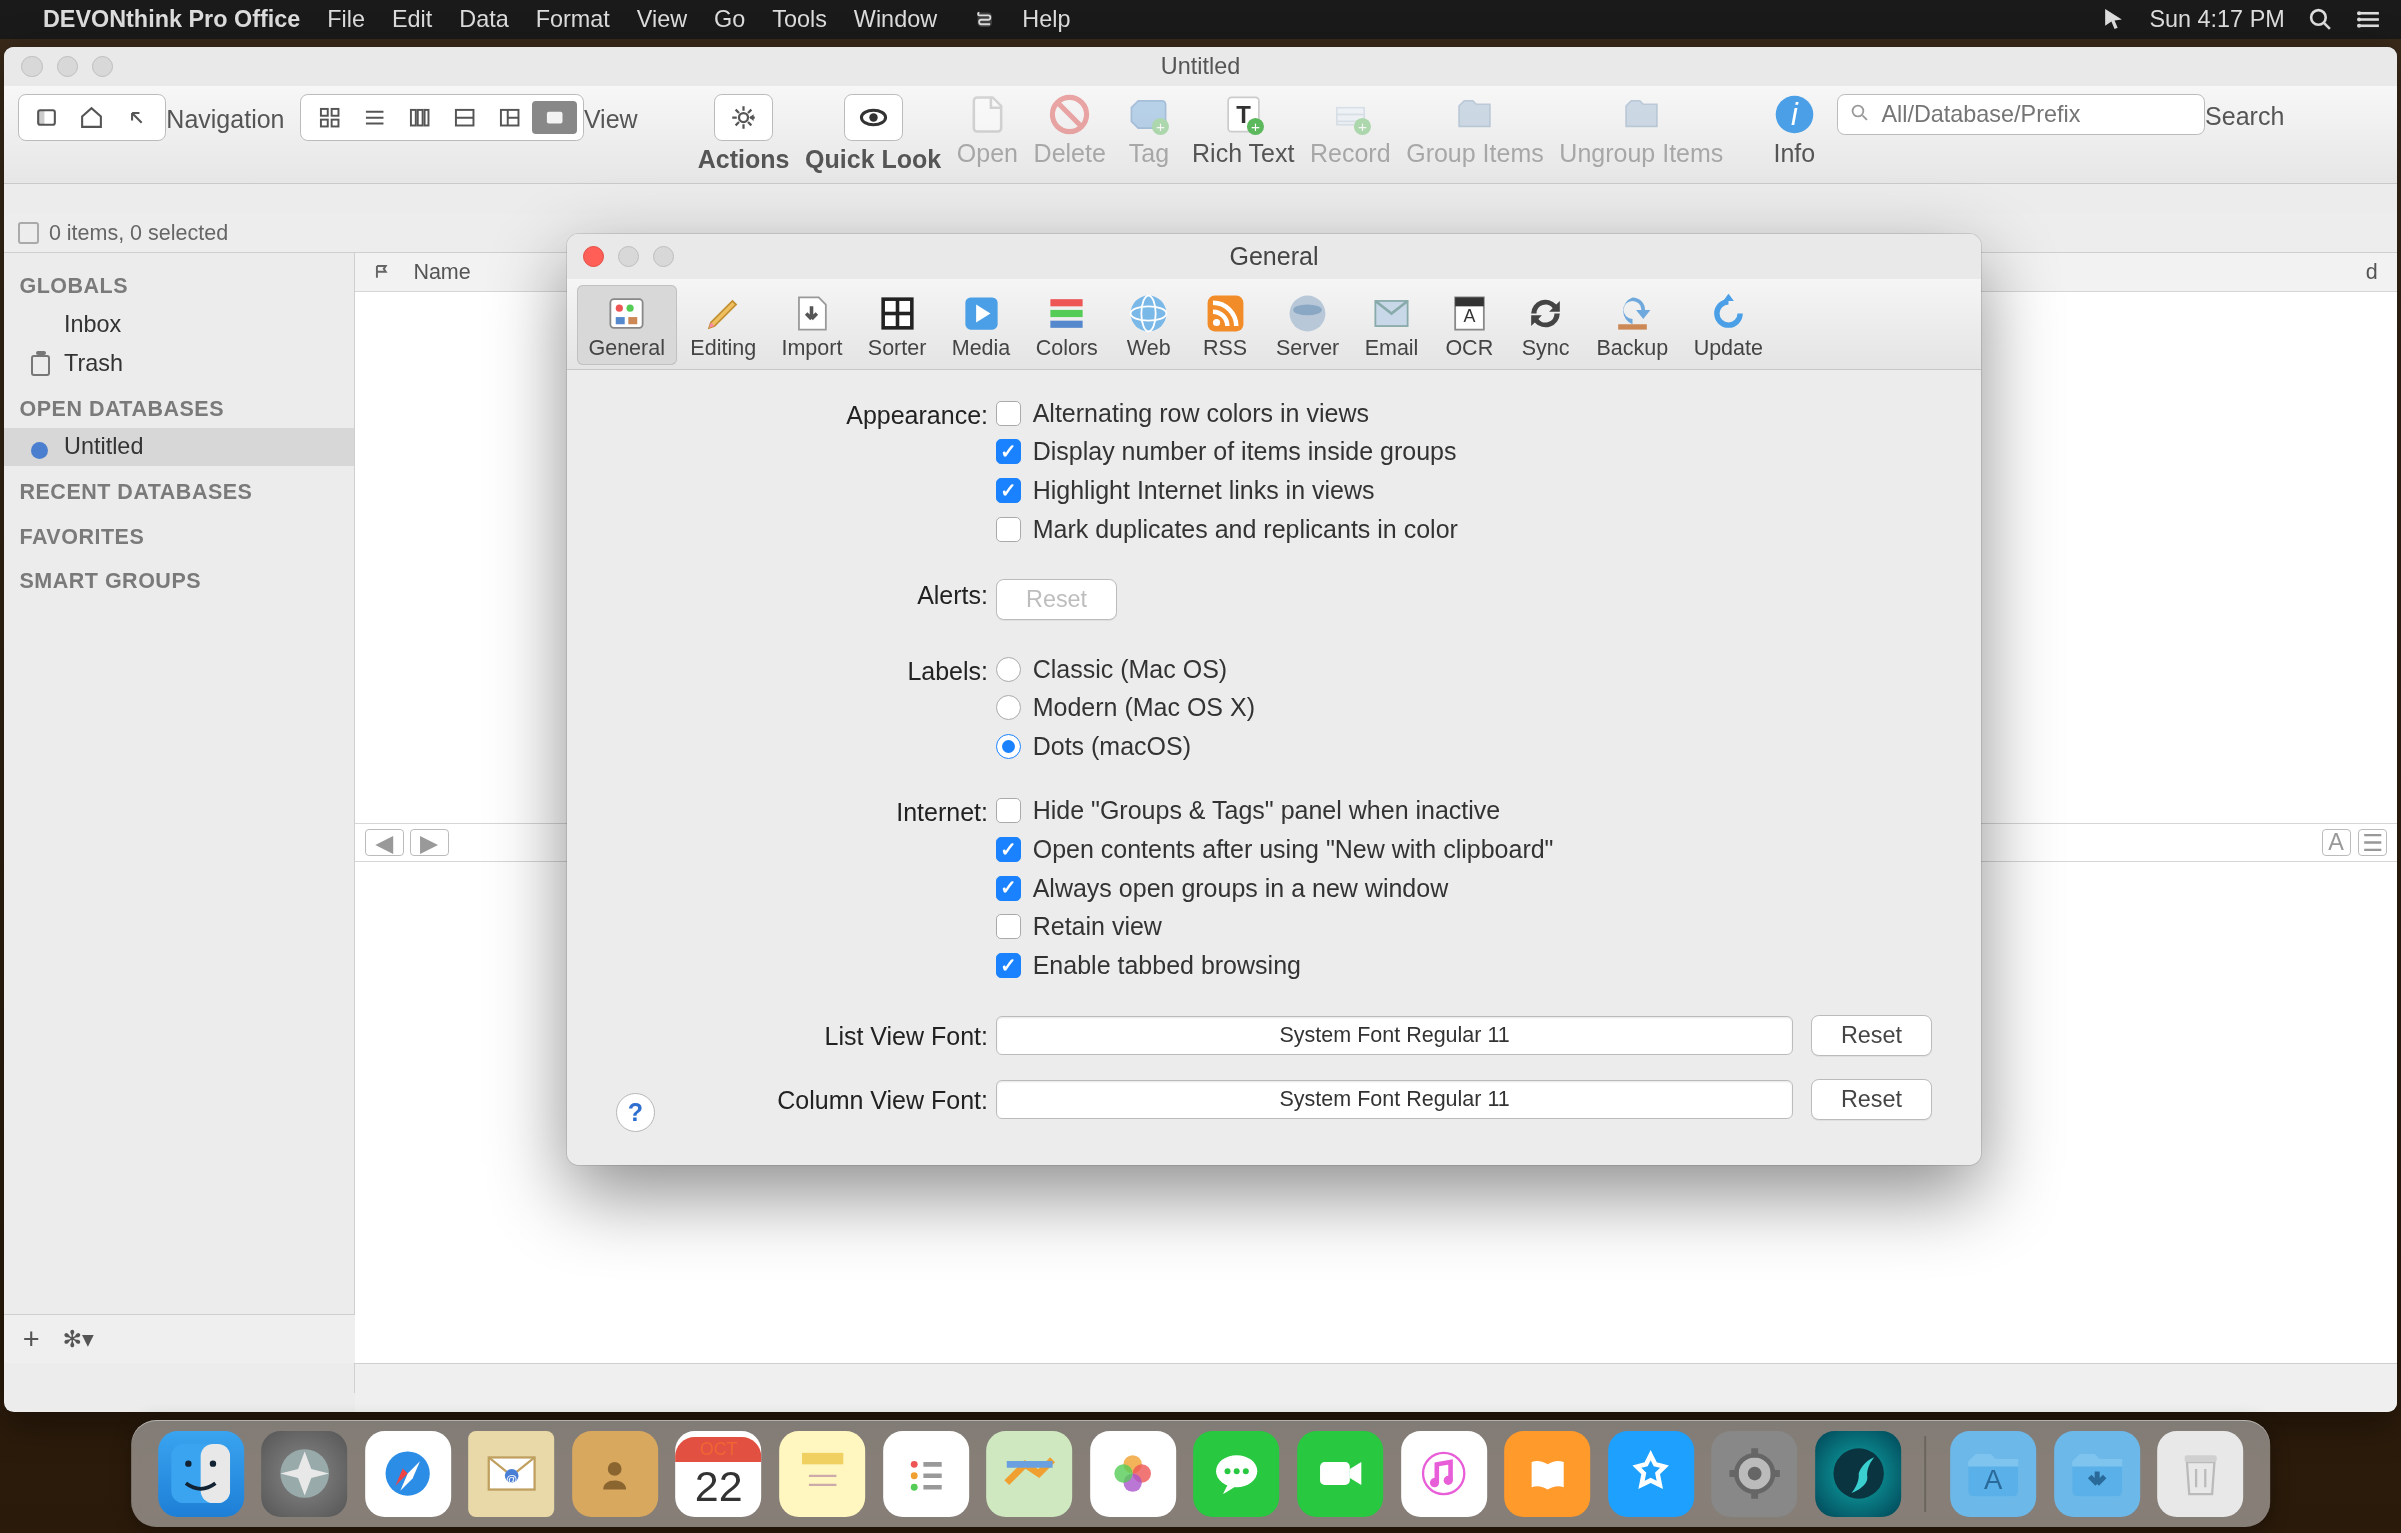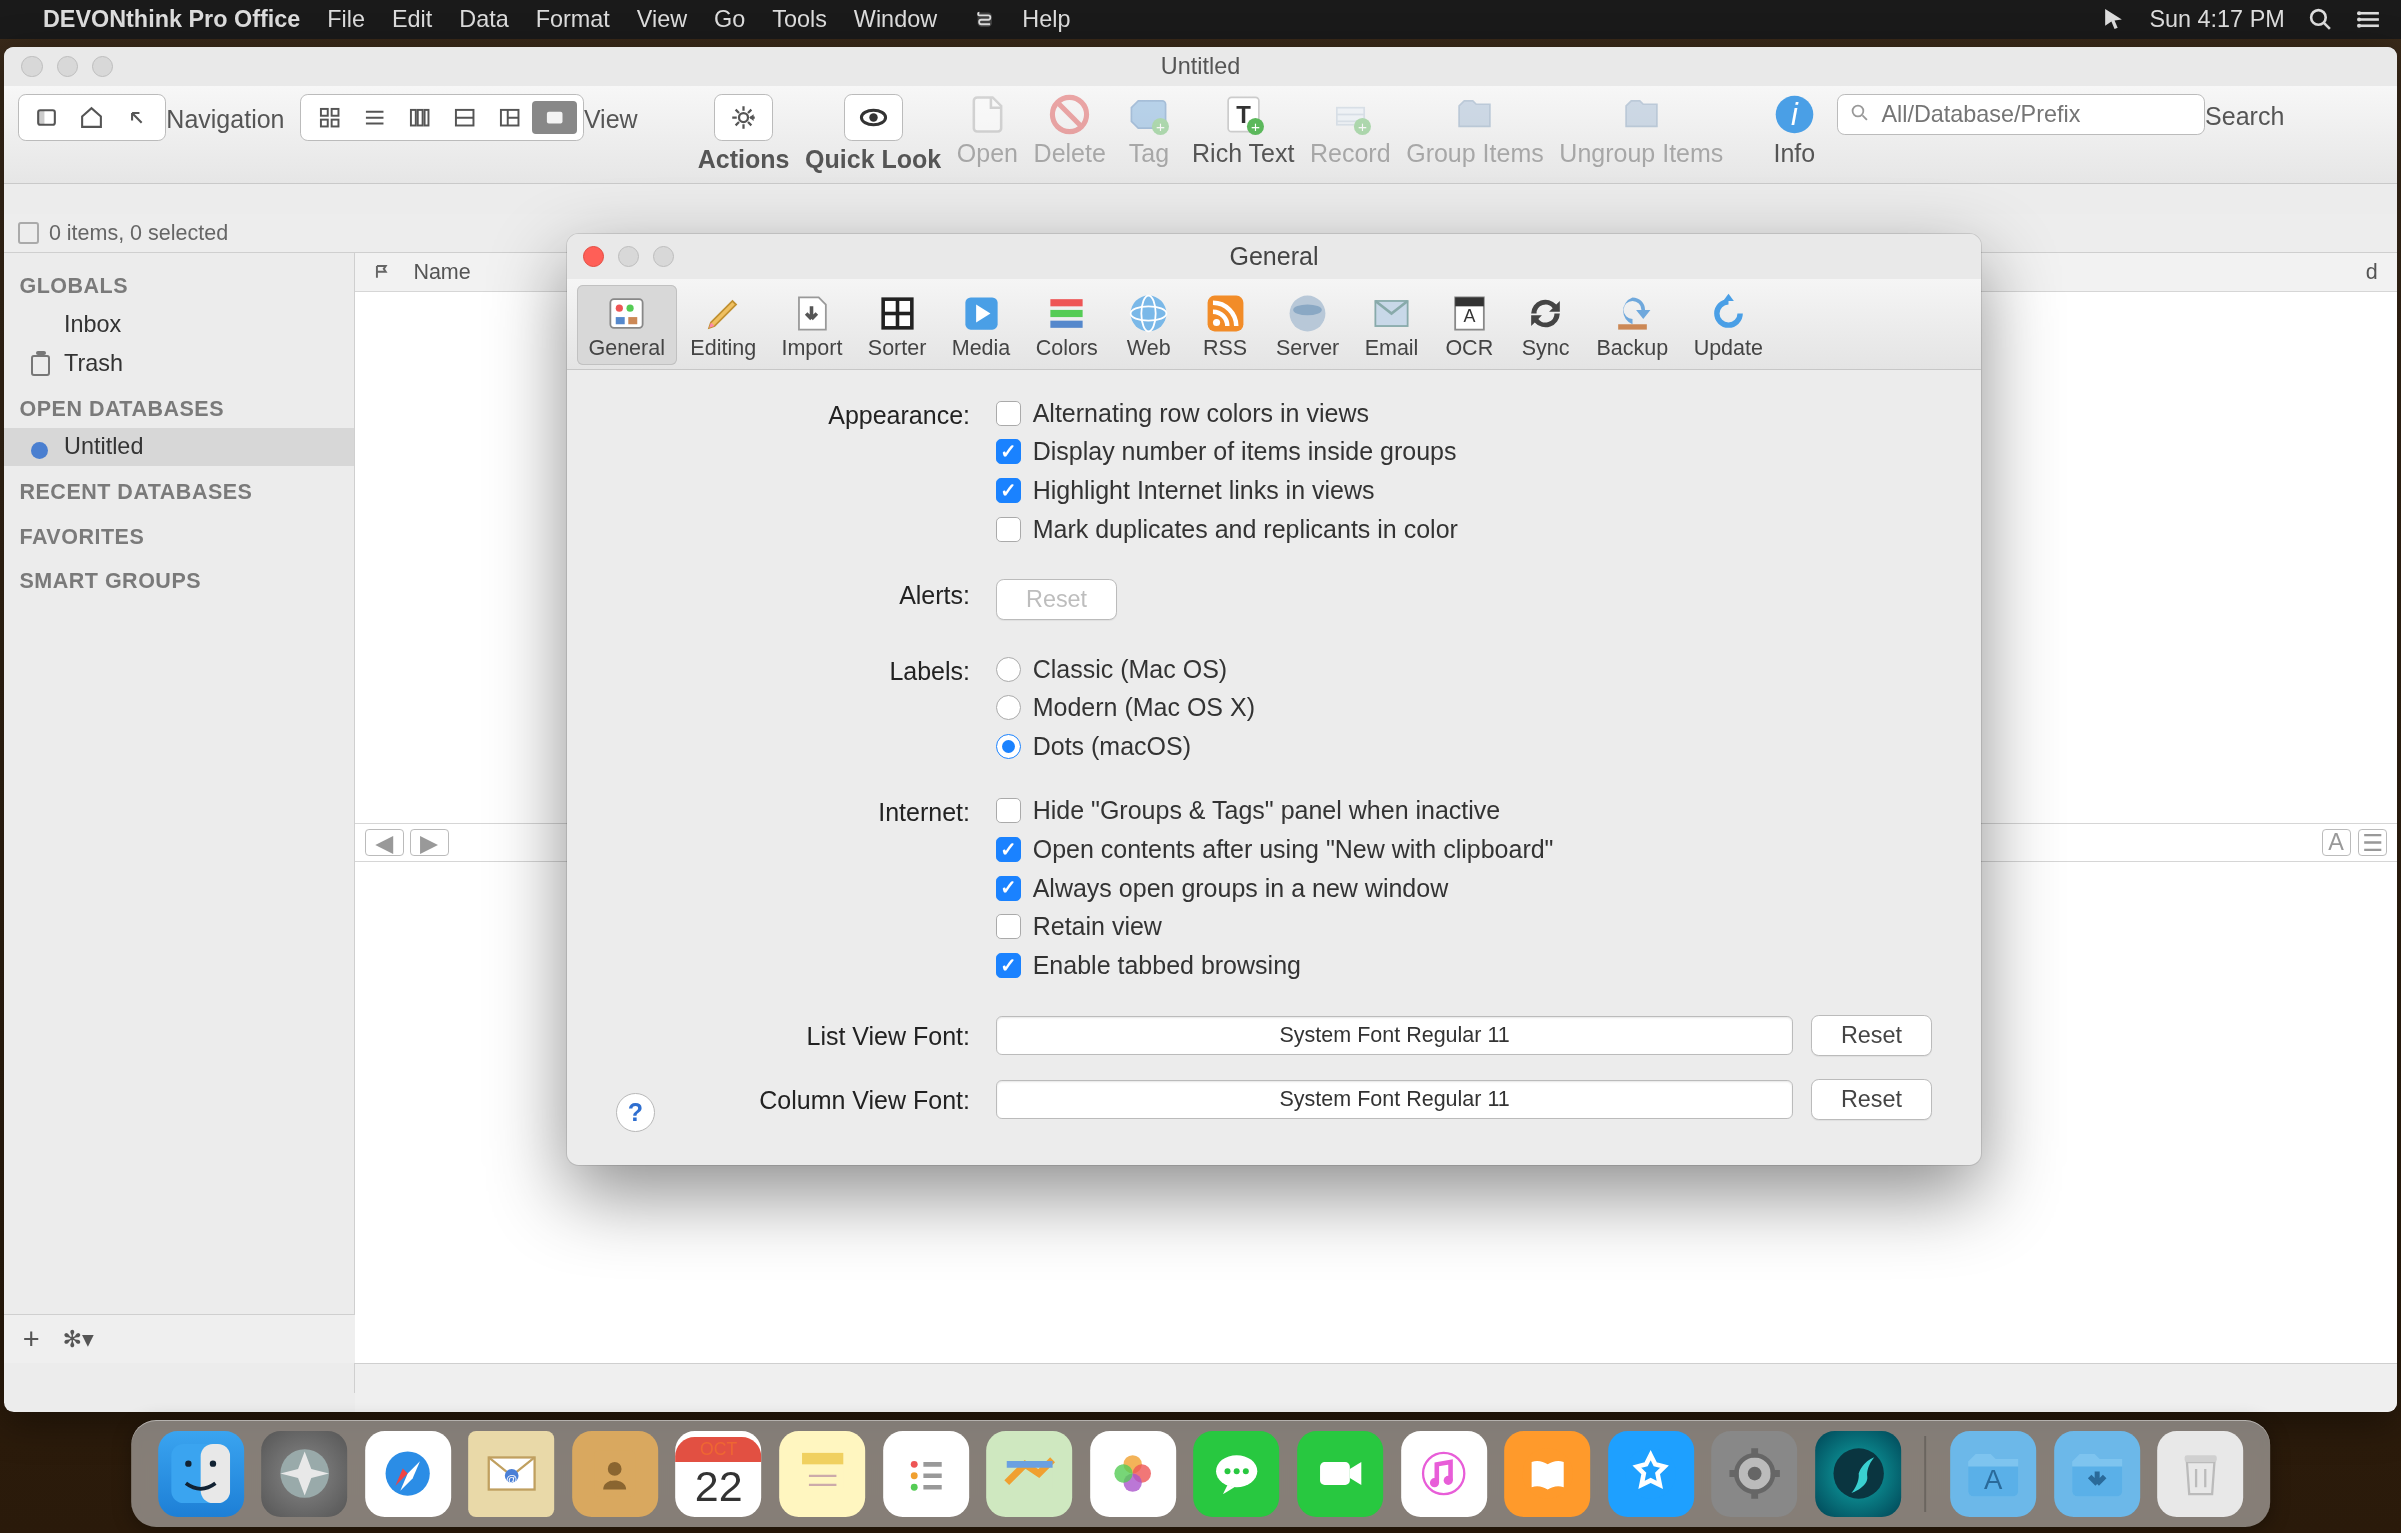--- a/index.html
+++ b/index.html
@@ -76,21 +76,21 @@
 
 .pw-toolbar { background:linear-gradient(#f5f5f5,#e4e4e4); border-bottom:1px solid #c7c7c7; display:flex; padding:5.9px 9.8px 3.9px; gap:2px;}
 .pw-tab { display:flex; flex-direction:column; align-items:center; padding:5.9px 11.7px 3.9px; border-radius:5.9px;}
 .pw-tab.sel { background:#d8d8d8; box-shadow: inset 0 0 0 1px #c1c1c1;}
 .pw-tab .ico { width:51px; height:45px; display:flex; align-items:center; justify-content:center;}
 .pw-tab .ico svg { width:43px; height:43px;}
 .pw-tab .tlabel { font-size:21.5px; color:#444;}
 
 .pw-body { padding: 29px 49px 39px 49px; position:relative;}
 .form-row { display:flex; align-items:flex-start; margin-bottom:5.9px;}
-.form-label { width:380px; text-align:right; padding-right:26px; color:#222; padding-top:2px;}
+.form-label { width:380px; text-align:right; padding-right:8px; color:#222; padding-top:2px;}
 .form-controls { flex:1; display:flex; flex-direction:column; gap:9.8px;}
 .check-row { display:flex; align-items:center; gap:11.7px;}
 .chk { width:25px; height:25px; border:1.5px solid #aaa; border-radius:4.9px; background:#fff; display:flex; align-items:center; justify-content:center;}
 .chk.checked { background:#1a82ff; border-color:#1a82ff;}
 .chk.checked::after { content:'✓'; color:#fff; font-size:19.5px; font-weight:700; line-height:1;}
 .radio { width:25px; height:25px; border:1.5px solid #aaa; border-radius:50%; background:#fff; display:flex; align-items:center; justify-content:center;}
 .radio.checked { border-color:#1a82ff;}
 .radio.checked::after { content:''; width:13.7px; height:13.7px; background:#1a82ff; border-radius:50%; display:block;}
 .gap-lg { height:29px;}
 .btn { background:#fff; border:1px solid #bbb; border-radius:7.8px; padding:5.9px 29px; color:#444; font-size:23.4px; box-shadow:0 1px 1px rgba(0,0,0,.06);}

